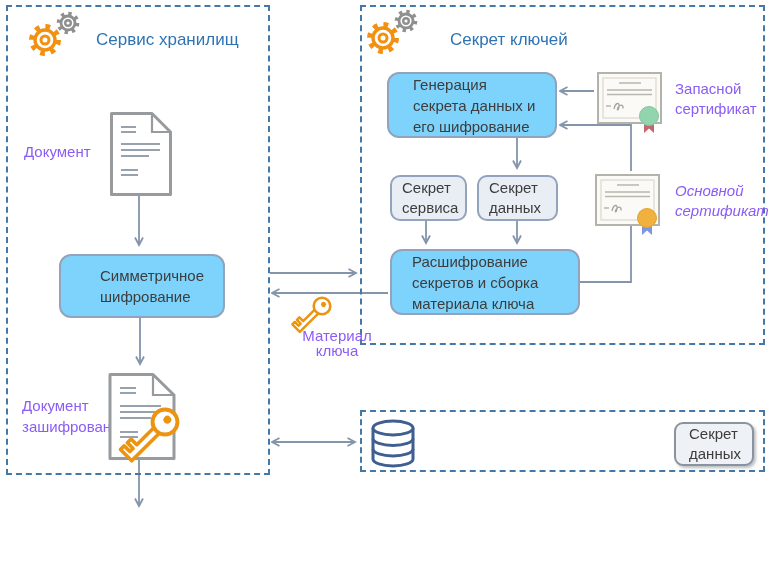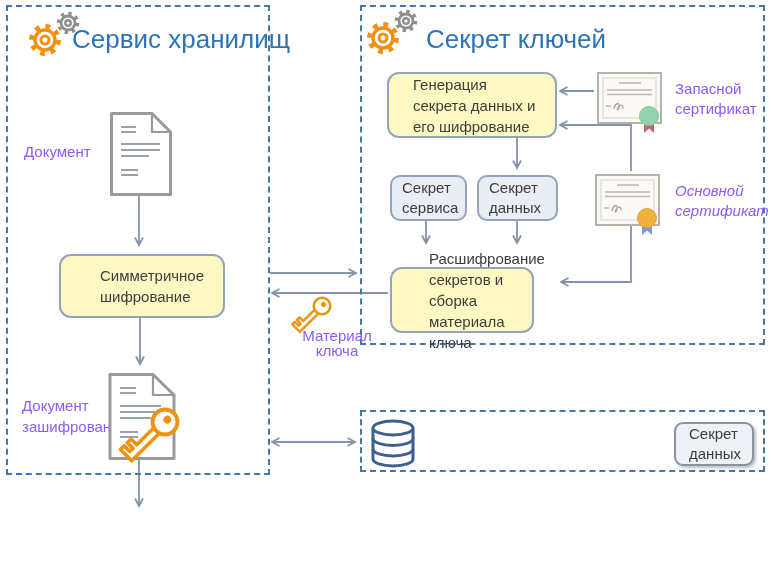--- a/index.html
+++ b/index.html
@@ -6,24 +6,24 @@
   .canvas {
     position:relative; width:771px; height:580px; background:#fff;
     font-family:"Liberation Sans", sans-serif; color:#3d3d3d; overflow:hidden;
   }
   .canvas * { box-sizing:border-box; }
   svg { overflow:visible; }
   .wires { position:absolute; left:0; top:0; }
   .w line, .w polyline { stroke:#8494ab; stroke-width:1.8; fill:none; }
   .dashed { position:absolute; border:2px dashed #4478a8; background:transparent; }
   .icon { position:absolute; }
-  .title { position:absolute; font-size:26px; line-height:23px; color:#2e74b5; white-space:nowrap; }
+  .title { position:absolute; font-size:17px; line-height:23px; color:#2e74b5; white-space:nowrap;margin-left:24px; }
   .lbl { position:absolute; font-size:15px; line-height:21px; color:#8b5cf6; white-space:pre-line; }
   .flow {
-    position:absolute; border:2px solid #93a3bd; border-radius:12px; background:#fef9c3;
+    position:absolute; border:2px solid #93a3bd; border-radius:12px; background:#7dd3fc;
     font-size:15px; line-height:21px; color:#3d3d3d; white-space:pre-line;
     display:flex; align-items:center; justify-content:flex-start;
   }
   .flow.fill { background:#e9edf4; border-radius:10px; line-height:20px; }
   .badge {
     position:absolute; background:#eef1f6; border:2px solid #8b949e; border-radius:9px;
     font-size:15px; line-height:20px; white-space:pre-line; display:flex; align-items:center;
     box-shadow:2px 2px 3px rgba(100,110,125,0.45);
   }
   .km-label { text-align:center; line-height:15px; }
@@ -119,21 +119,21 @@
     <div class="flow" style="left:25px; top:65px; width:170px; height:66px; padding-left:24px;">Генерация
 секрета данных и
 его шифрование</div>
 
     <div class="flow fill" style="left:28px; top:168px; width:77px; height:46px; padding-left:10px;">Секрет
 сервиса</div>
 
     <div class="flow fill" style="left:115px; top:168px; width:81px; height:46px; padding-left:10px;">Секрет
 данных</div>
 
-    <div class="flow" style="left:28px; top:260px; width:144px; height:66px; padding-left:37px;">Расшифрование
+    <div class="flow" style="left:28px; top:242px; width:190px; height:66px; padding-left:20px;">Расшифрование
 секретов и сборка
 материала ключа</div>
 
     <svg class="icon" style="left:235px; top:65px;" width="66" height="64">
       <rect x="1" y="1" width="63" height="50" fill="#fbfaf6" stroke="#b3b3ab" stroke-width="2"></rect>
       <rect x="6" y="6" width="53" height="40" fill="none" stroke="#dadad2" stroke-width="1.3"></rect>
       <path d="M22,11 H44 M10,18 H55 M10,22.5 H55 M9,34 h5" fill="none" stroke="#b8b8b0" stroke-width="1.5"></path>
       <path d="M17,37 c1.5,-7 6,-7 5,-2 c-0.8,4 -2.5,3.5 -1,0.5 c1.8,-3.5 5.5,-3 5,1" fill="none" stroke="#a6a69c" stroke-width="1.3"></path>
       <path d="M47,50 L47,61 L52,56.5 L57,61 L57,50 Z" fill="#c4666d"></path>
       <circle cx="52" cy="44" r="9.5" fill="#92d4ad" stroke="#84c69e" stroke-width="1"></circle>

